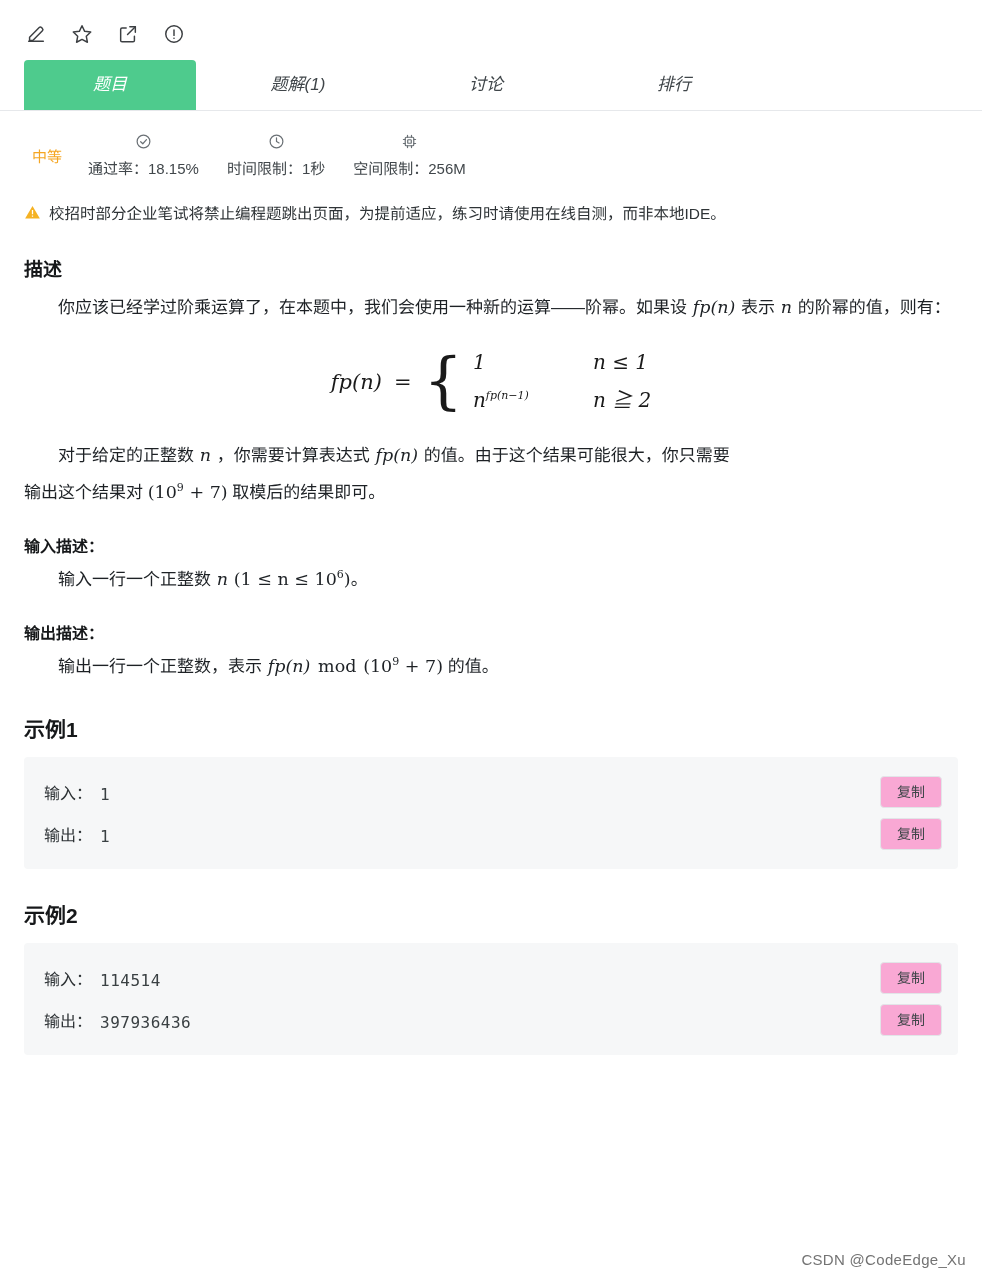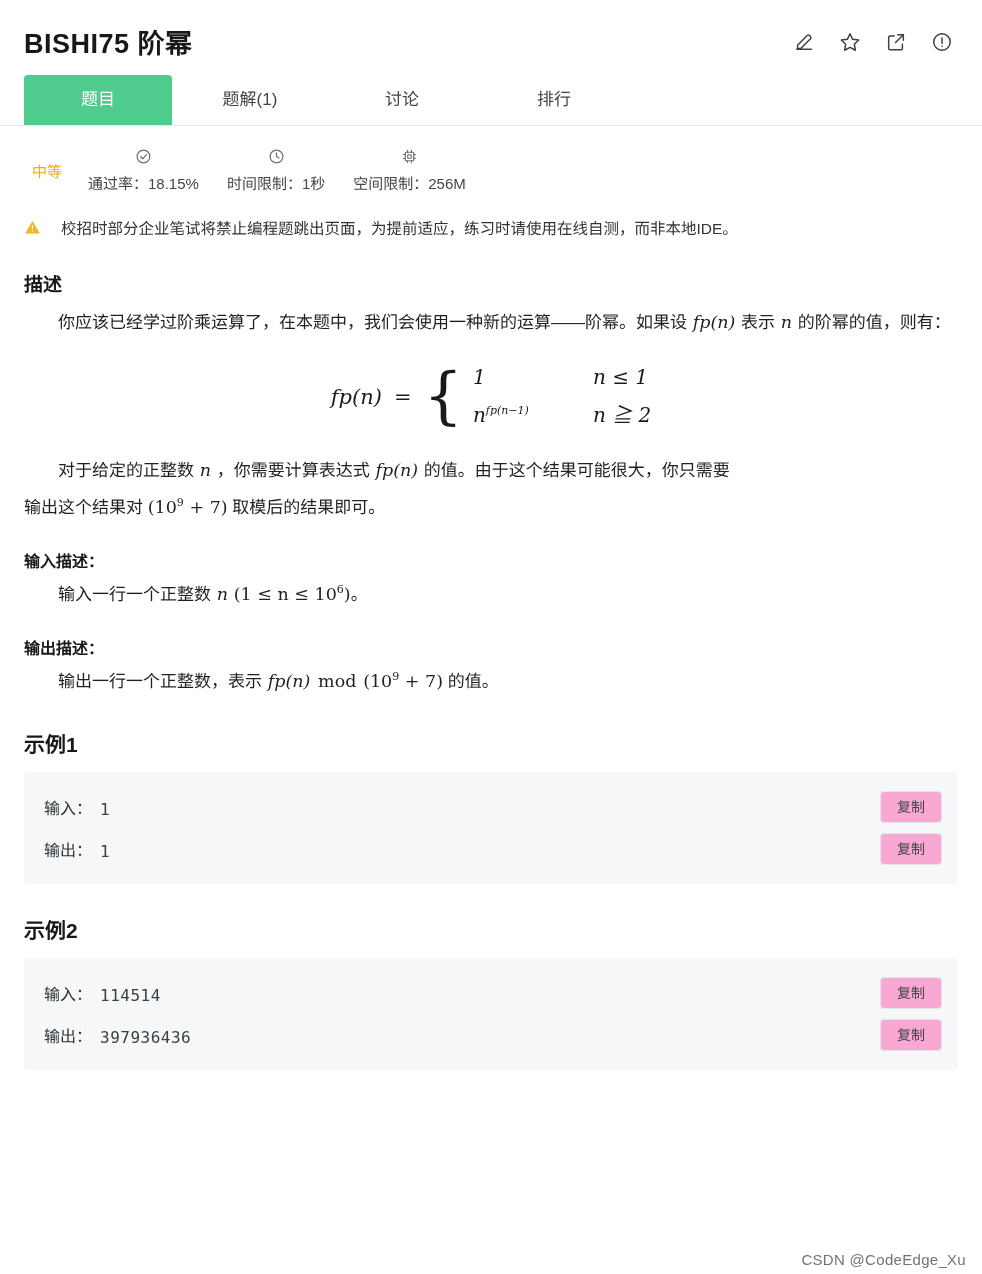--- a/index.html
+++ b/index.html
@@ -54,26 +54,27 @@
     display: flex;
     align-items: flex-end;
     padding: 0 24px;
     border-bottom: 1px solid #e6e8eb;
     gap: 0;
   }
   .tab {
     font-size: 17px;
     color: #3f4549;
     padding: 12px 0;
-    margin-right: 4px;
-    width: 148px;
+    margin-right: 16px;
+    width: 172px;
     text-align: center;
     cursor: pointer;
     line-height: 26px;
     border-radius: 4px 4px 0 0;
+    font-style: italic;
   }
   .tab.active {
     background: #4ecb8d;
     color: #ffffff;
     font-weight: normal;
   }
 
   
   .meta {
     display: flex;
@@ -95,21 +96,21 @@
     margin-right: 28px;
     white-space: nowrap;
     flex-direction: column;
   }
   .meta-item svg { display:block; color:#6a7075; }
 
   
   .notice {
     display: flex;
     align-items: flex-start;
-    gap: 20px;
+    gap: 8px;
     padding: 14px 24px 4px 24px;
     font-size: 15.5px;
     color: #2f3437;
     line-height: 24px;
   }
   .warn-icon { color: #f5b223; flex: 0 0 auto; margin-top: 2px; }
 
   
   .content { padding: 0 24px 10px 24px; }
   h2.section {
@@ -245,21 +246,20 @@
     font-size: 15px;
     color: #737373;
     letter-spacing: 0.3px;
     user-select: none;
   }
 </style>
 </head>
 <body>
 
 <div class="header">
-  <div class="title">BISHI75  阶幂</div>
   <div class="header-actions">
     <span class="hicon">
       <svg width="22" height="22" viewBox="0 0 24 24" fill="none" stroke="currentColor" stroke-width="1.6" stroke-linecap="round" stroke-linejoin="round">
         <path d="M4 20h16"></path>
           <path d="M5 15.5V19h3.5L19 8.5a1.8 1.8 0 0 0 0-2.5l-1-1a1.8 1.8 0 0 0-2.5 0L5 15.5z"></path>
       </svg>
     </span>
     <span class="hicon">
       <svg width="22" height="22" viewBox="0 0 24 24" fill="none" stroke="currentColor" stroke-width="1.6" stroke-linecap="round" stroke-linejoin="round">
         <polygon points="12,3 14.9,9.1 21.5,9.9 16.7,14.5 17.9,21 12,17.9 6.1,21 7.3,14.5 2.5,9.9 9.1,9.1"></polygon>

